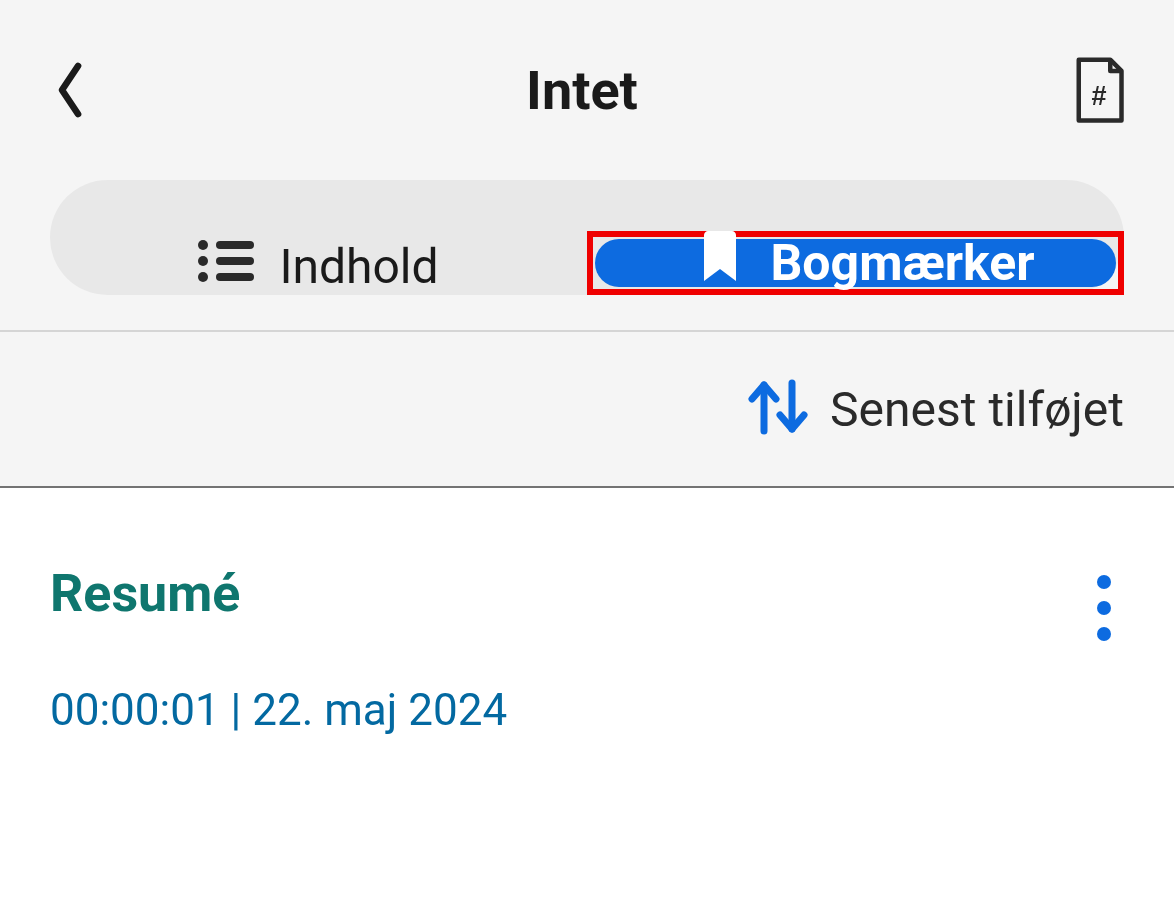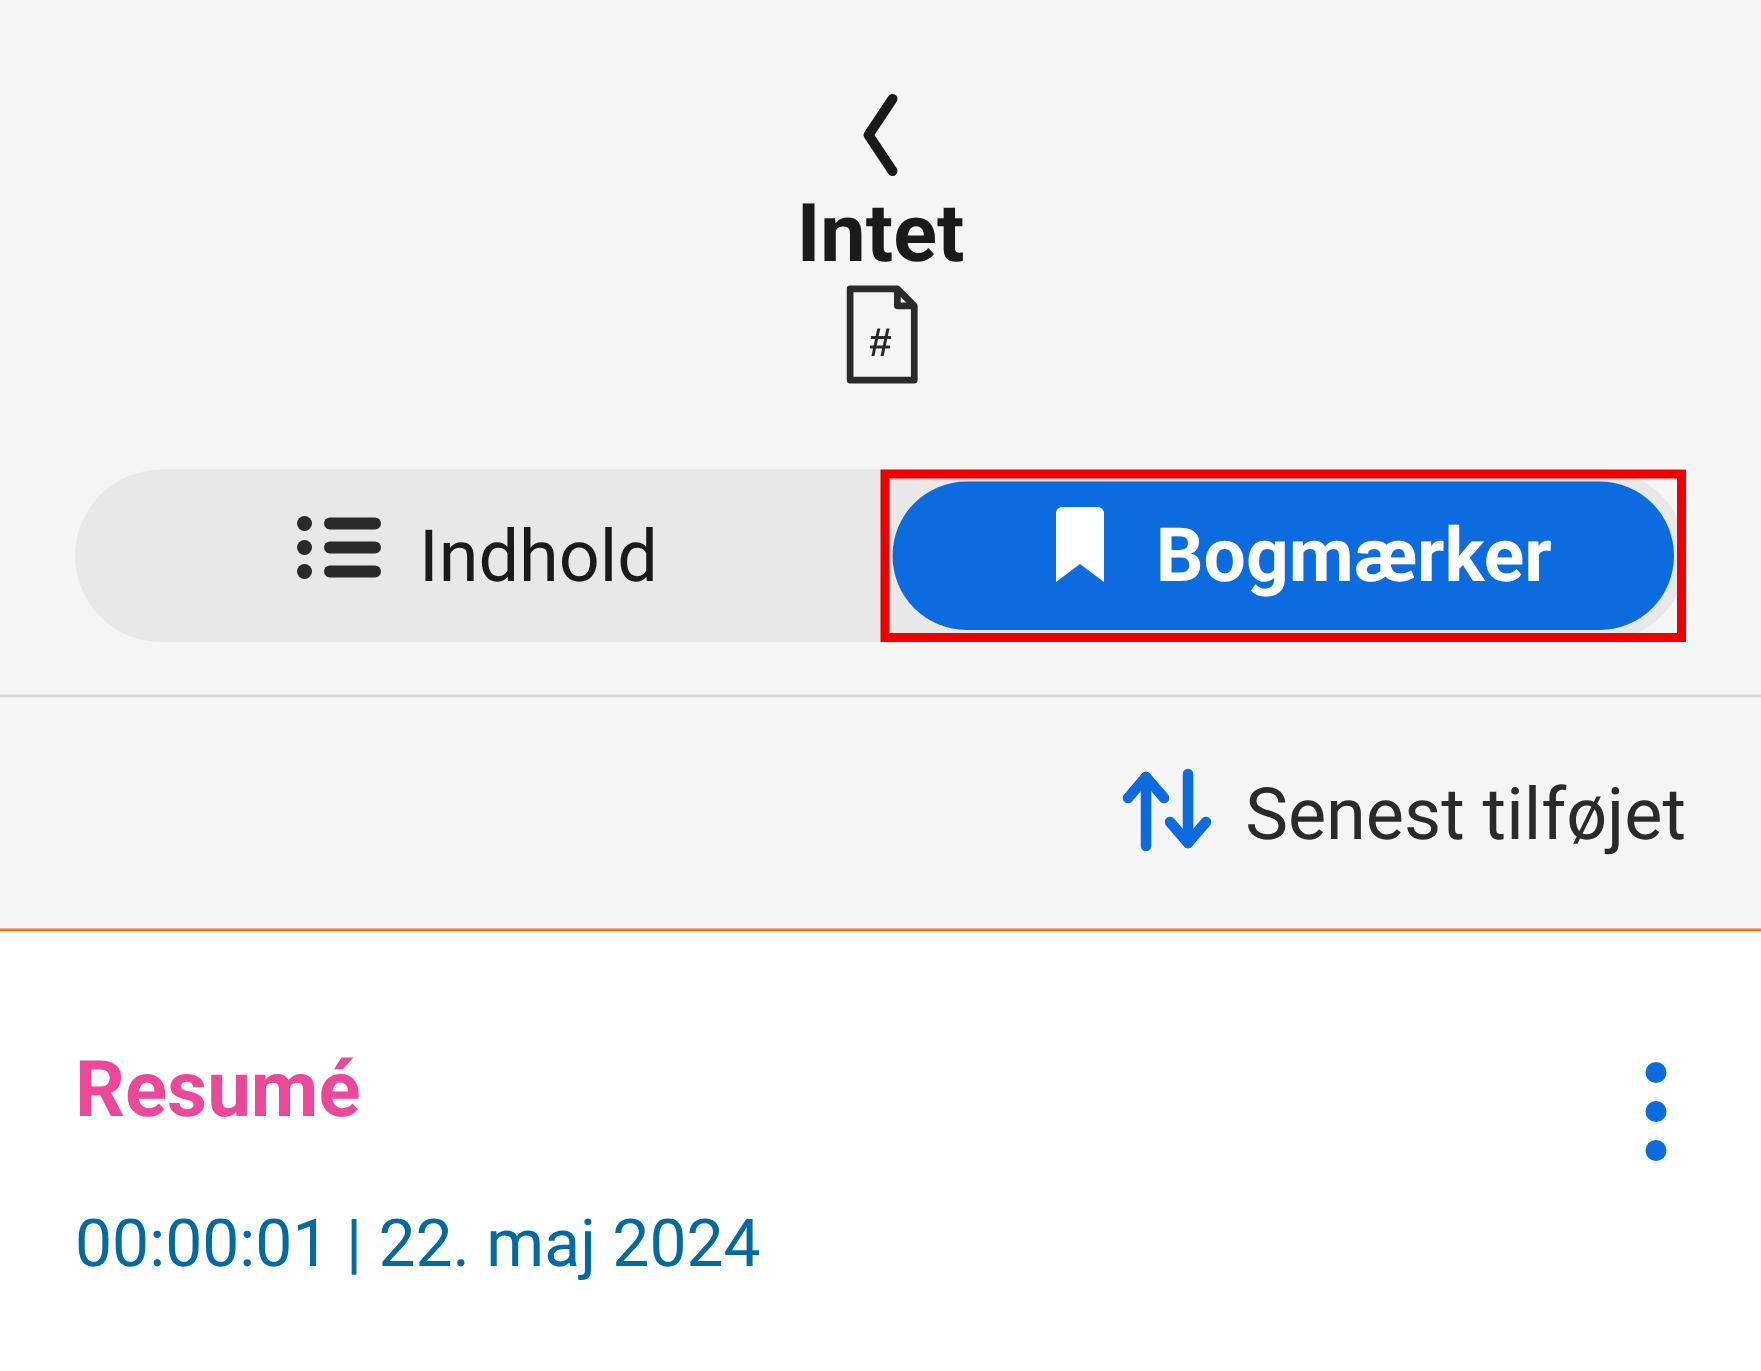--- a/index.html
+++ b/index.html
@@ -13,21 +13,20 @@
       height: 914px;
       background: #f5f5f5;
       overflow: hidden;
     }
     .header {
       display: flex;
       align-items: center;
       justify-content: space-between;
       padding: 55px 45px 45px 45px;
       background: #f5f5f5;
-      flex-direction: column;
     }
     .back-button {
       display: flex;
       align-items: center;
       justify-content: center;
       width: 50px;
       height: 70px;
       cursor: pointer;
     }
     .back-button svg {
@@ -50,20 +49,21 @@
     .page-icon svg {
       width: 54px;
       height: 68px;
     }
     .tab-container {
       display: flex;
       margin: 10px 50px 35px 50px;
       background: #e8e8e8;
       border-radius: 60px;
       height: 115px;
+      align-items: flex-end;
     }
     .tab {
       flex: 1;
       display: flex;
       align-items: center;
       justify-content: center;
       gap: 25px;
       font-size: 48px;
       font-weight: 400;
       cursor: pointer;
@@ -122,21 +122,21 @@
       background: #d5d5d5;
       width: 100%;
     }
     .sort-bar {
       display: flex;
       align-items: center;
       justify-content: flex-end;
       gap: 18px;
       padding: 45px 50px;
       background: #f5f5f5;
-      border-bottom: 2px solid #f97316;
+      border-bottom: 2px solid #737373;
     }
     .sort-icon svg {
       width: 68px;
       height: 60px;
     }
     .sort-label {
       font-size: 48px;
       color: #2a2a2a;
       font-weight: 400;
     }
@@ -149,22 +149,22 @@
       display: flex;
       align-items: flex-start;
       justify-content: space-between;
     }
     .bookmark-left {
       flex: 1;
     }
     .bookmark-title {
       font-size: 52px;
       font-weight: 700;
-      color: #ec4899;
-      margin-bottom: 46px;
+      color: #0f766e;
+      margin-bottom: 60px;
     }
     .bookmark-meta {
       font-size: 44px;
       color: #0369a1;
       font-weight: 400;
       margin-bottom: 75px;
     }
     .bookmark-note {
       font-size: 46px;
       color: #1a1a1a;

